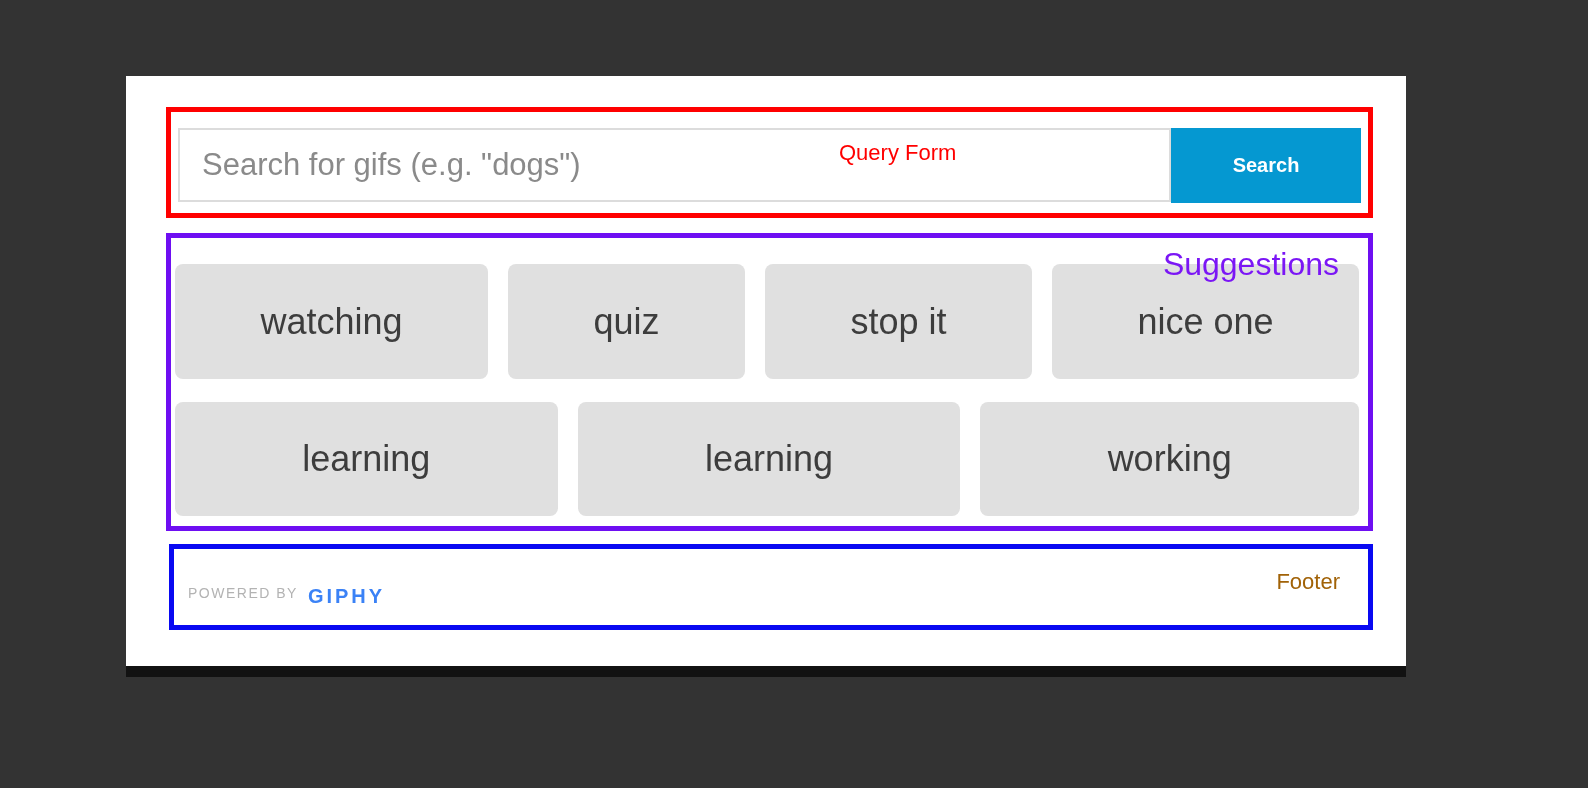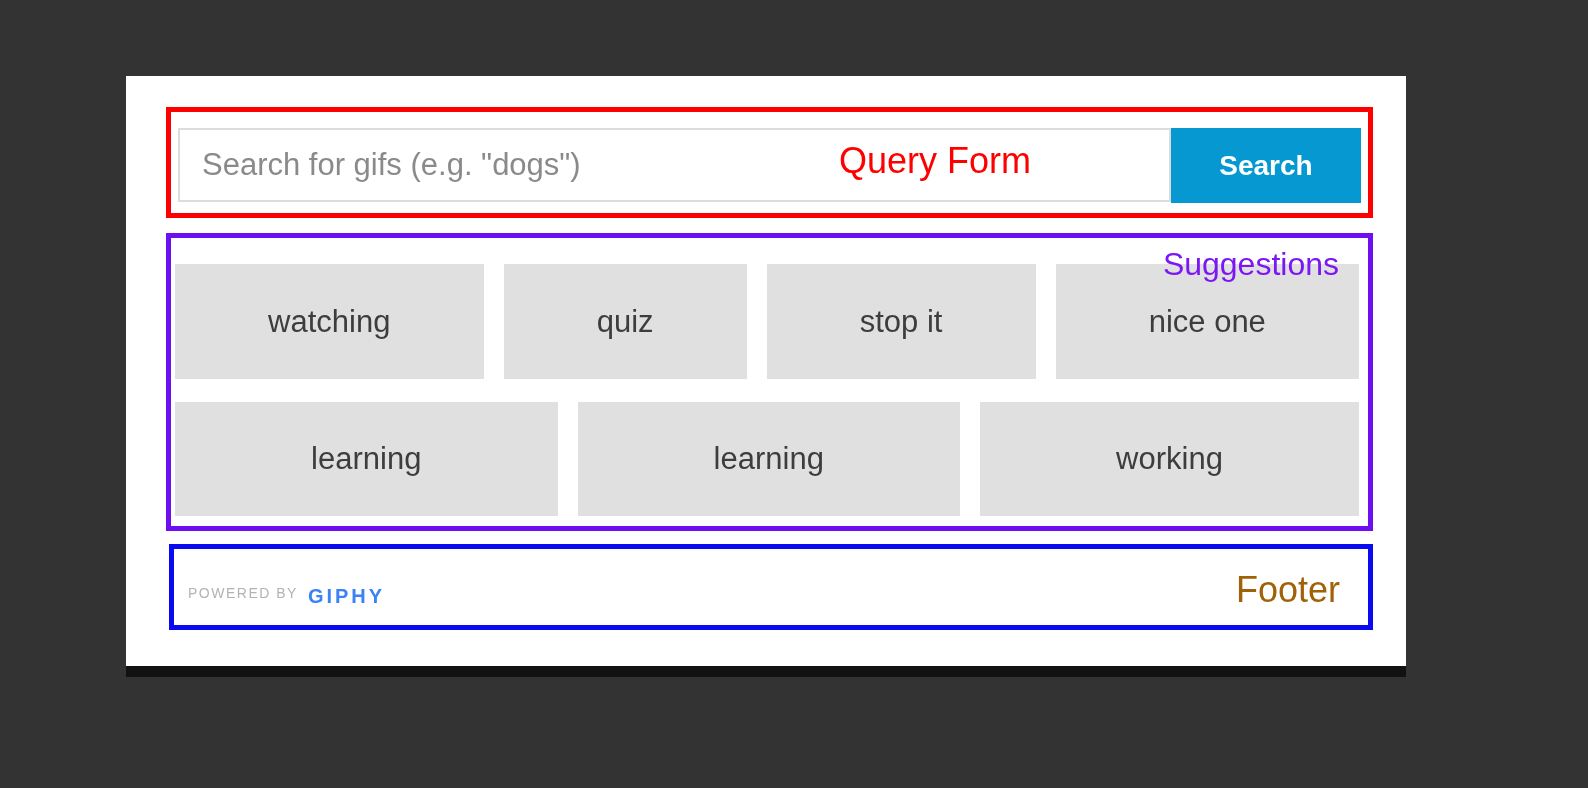--- a/index.html
+++ b/index.html
@@ -40,27 +40,27 @@
     background: #ffffff;
   }
   .search-input::placeholder { color: #8a8a8a; opacity: 1; }
   .search-btn {
     width: 190px;
     height: 75px;
     border: none;
     background: #0598d1;
     color: #ffffff;
     font-family: "Liberation Sans", sans-serif;
-    font-size: 28px;
+    font-size: 20px;
     font-weight: 700;
     cursor: pointer;
   }
   .annot {
     position: absolute;
-    font-size: 36px;
+    font-size: 22px;
     line-height: 1.15;
     pointer-events: none;
     white-space: nowrap;
   }
   .annot-query { left: 668px; top: 28px; color: #ff0000; }
 
   
   .suggest-box {
     position: absolute;
     left: 40px; top: 157px;
@@ -71,23 +71,23 @@
     flex-direction: column;
     row-gap: 23px;
   }
   .chip-row { display: flex; gap: 20px; }
   .chip-row-1 .chip { height: 115px; }
   .chip-row-2 .chip { height: 114px; }
   .chip {
     flex: 1 1 auto;
     background: #e0e0e0;
     border: none;
-    border-radius: 0;
+    border-radius: 8px;
     font-family: "Liberation Sans", sans-serif;
-    font-size: 31px;
+    font-size: 36px;
     color: #3d3d3d;
     padding: 0 16px;
     cursor: pointer;
     white-space: nowrap;
   }
   .annot-suggest { top: 8px; right: 29px; font-size: 32px; color: #7b16f5; }
 
   
   .footer-box {
     position: absolute;

